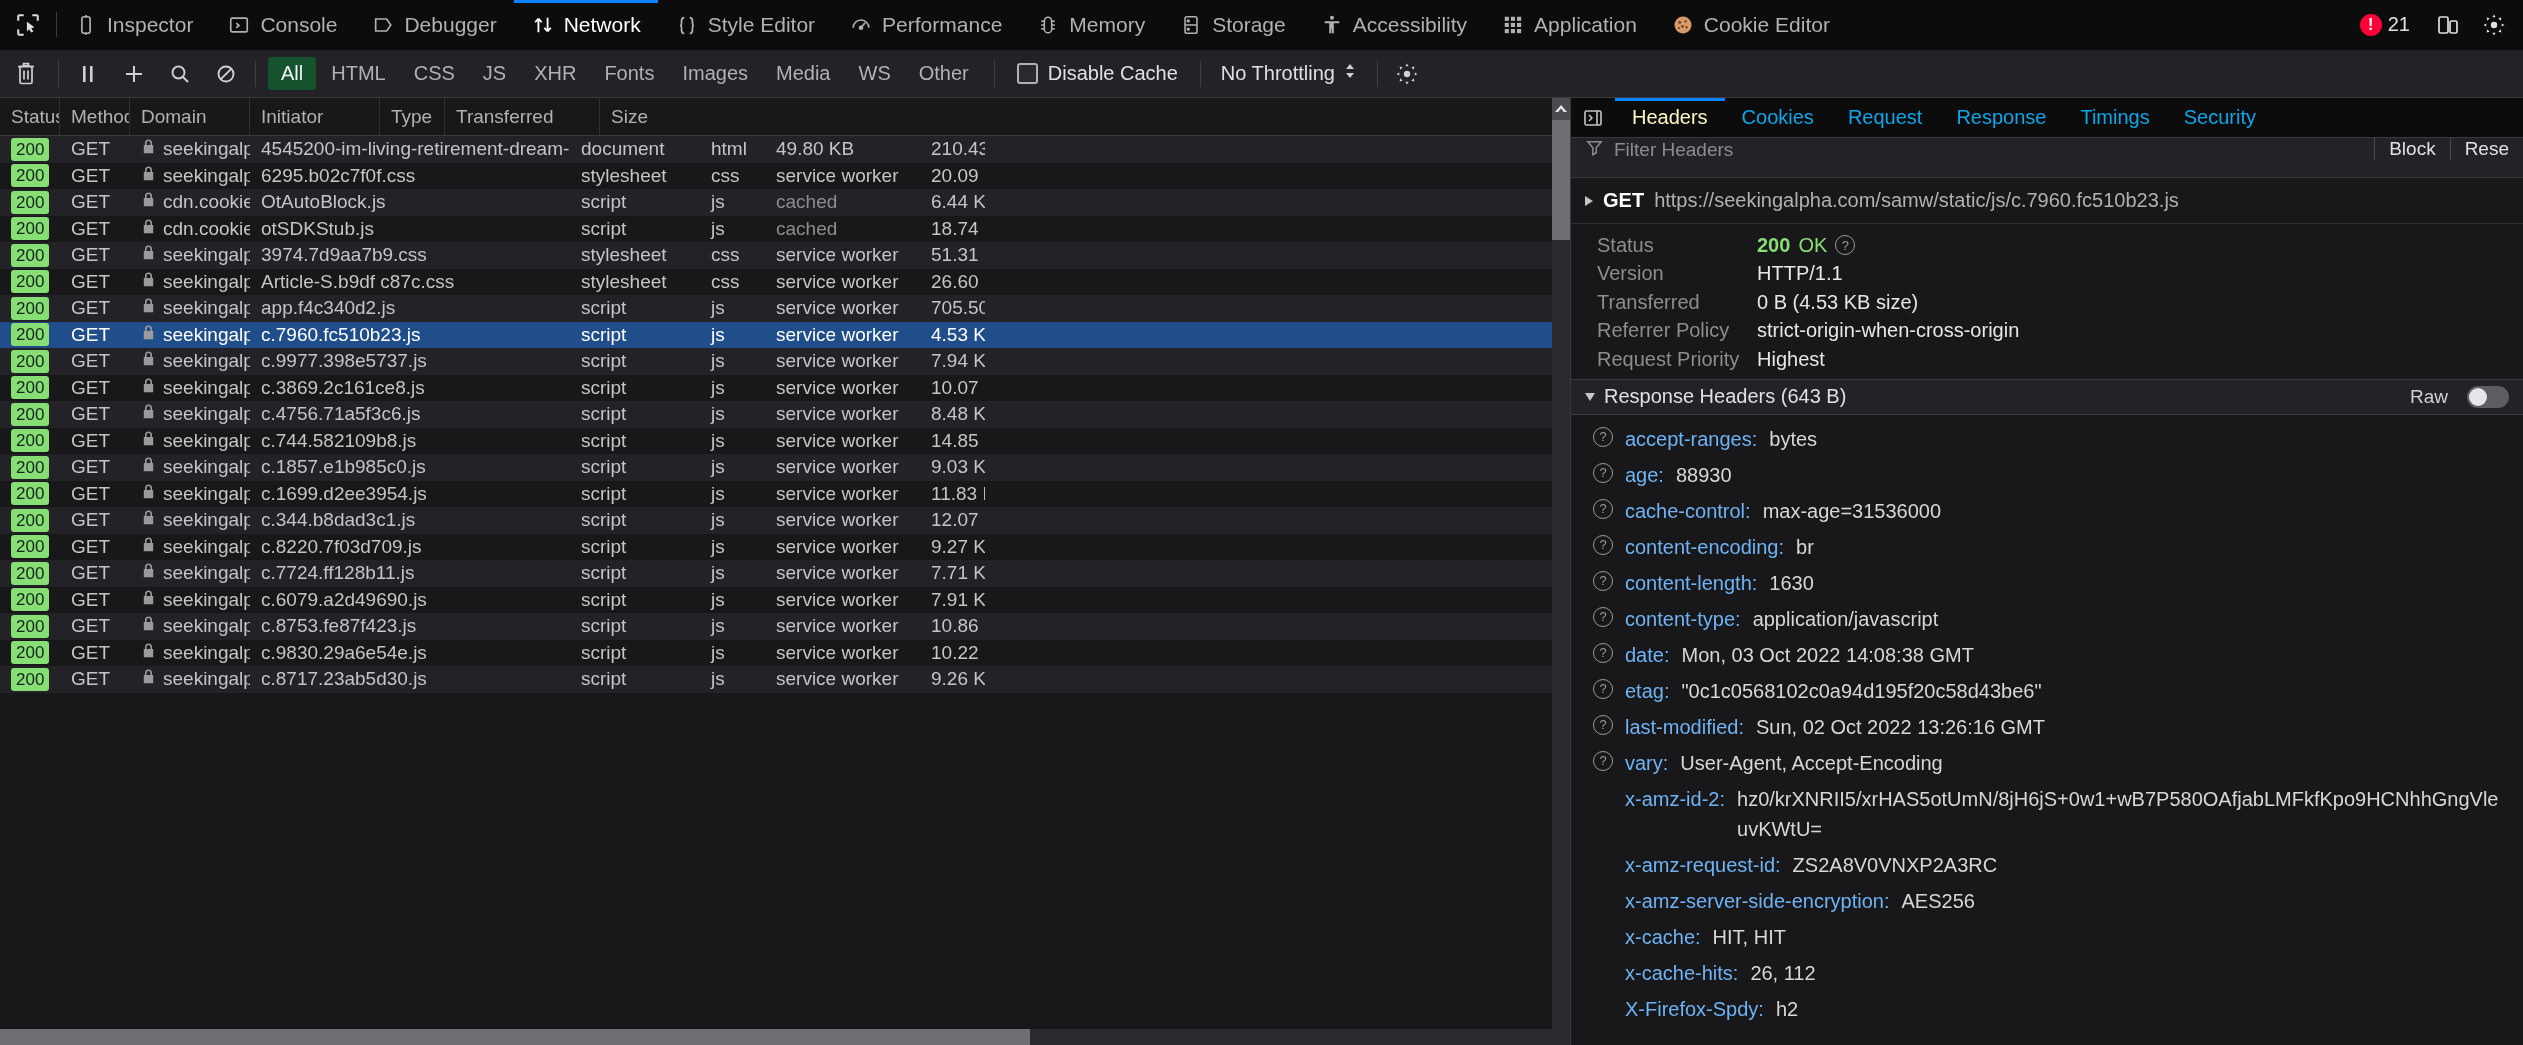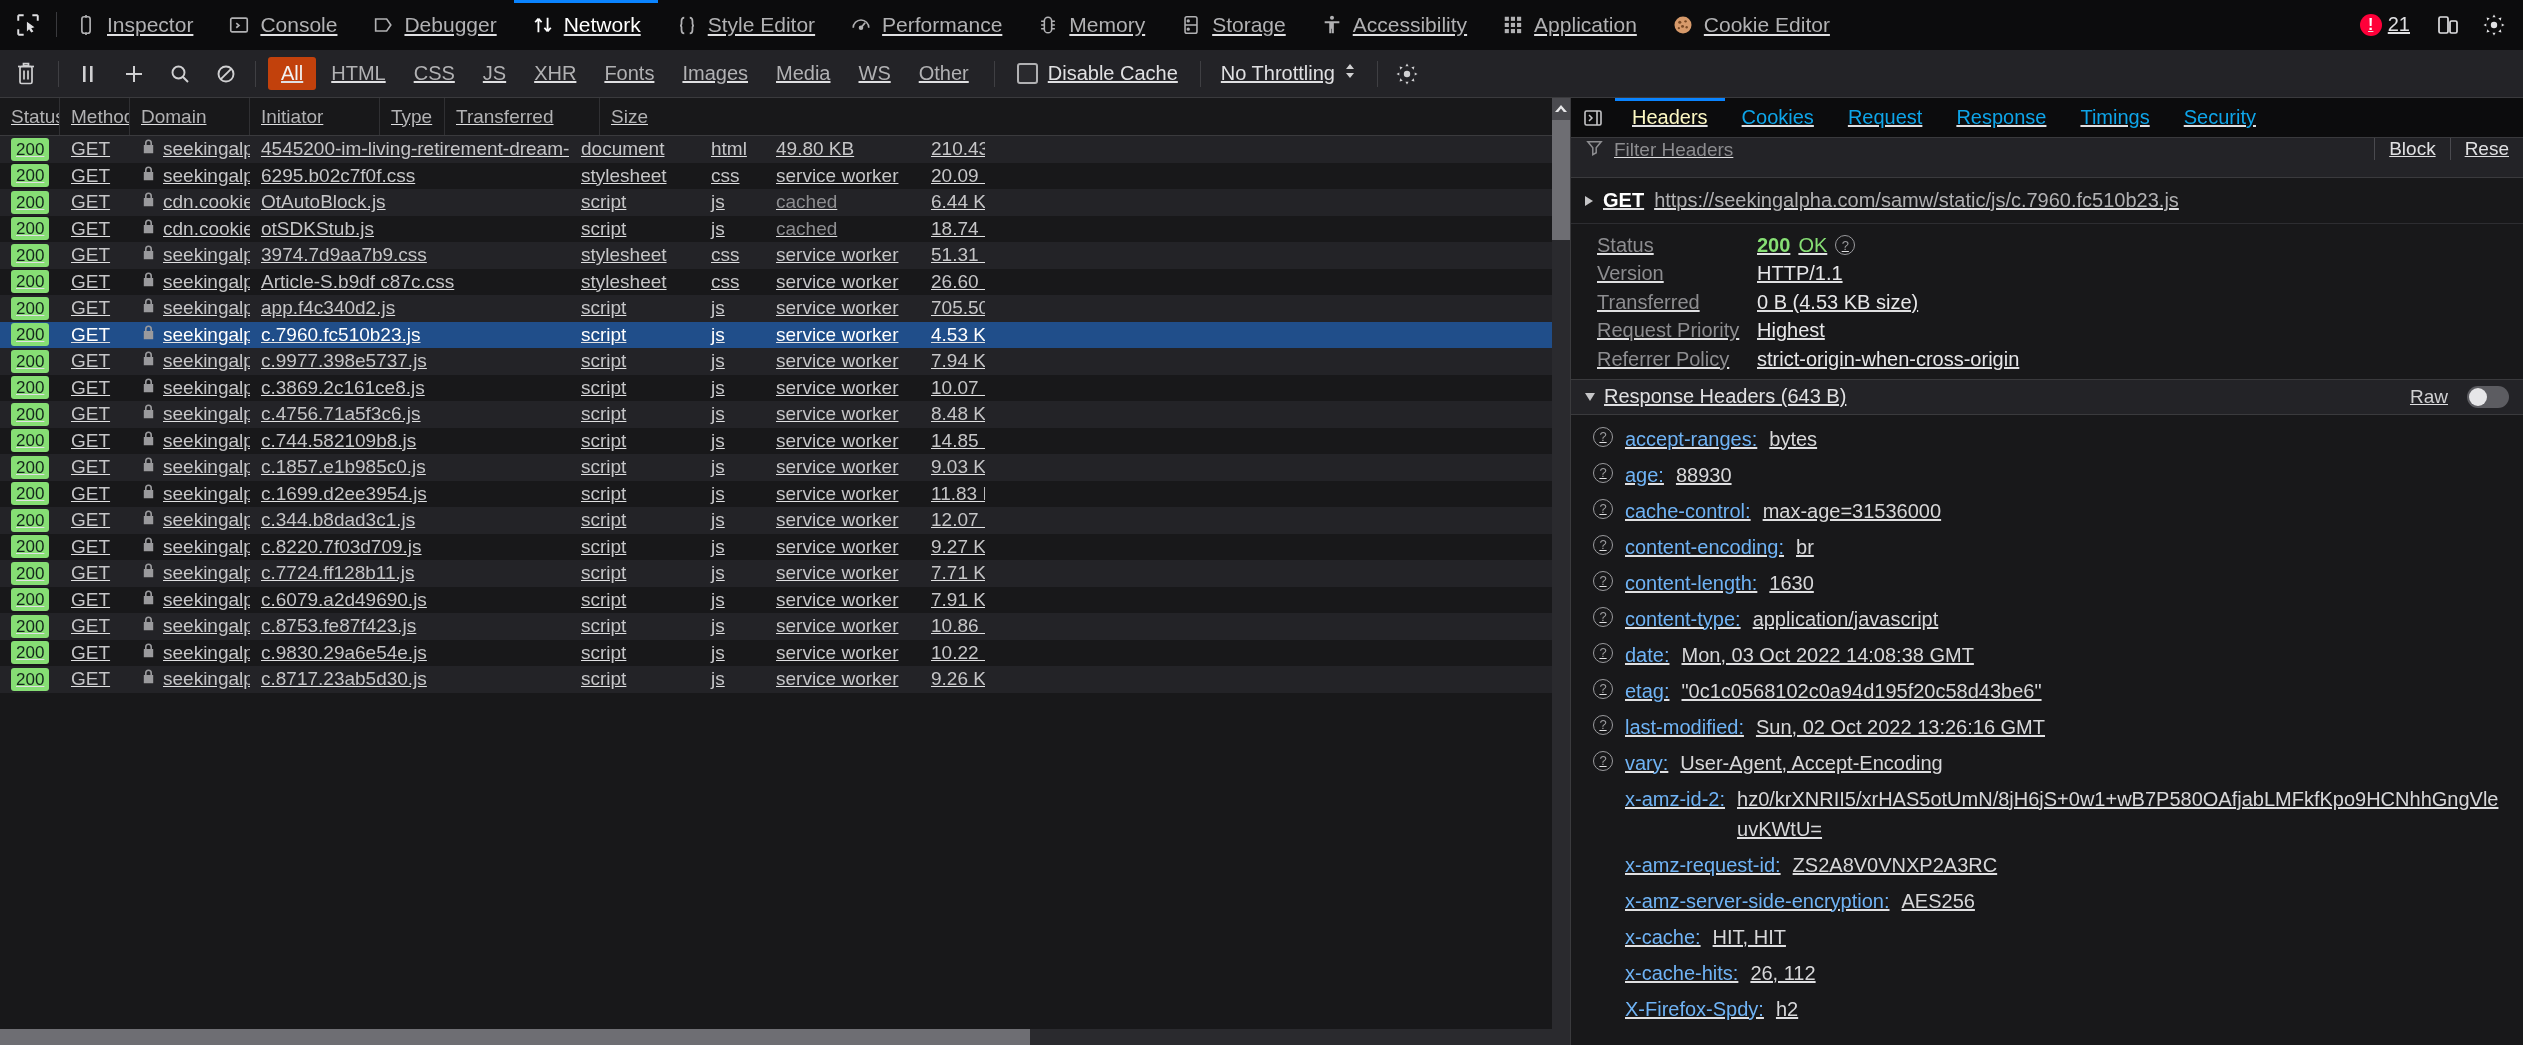--- a/index.html
+++ b/index.html
@@ -4,21 +4,21 @@
 <style>
   * { box-sizing: border-box; margin: 0; padding: 0; }
   html, body {
     width: 2523px; height: 1045px;
     background: #0c0c0d;
     font-family: "Liberation Sans", sans-serif;
     color: #e0e0e2;
     overflow: hidden;
     -webkit-font-smoothing: antialiased;
   }
-  .app { width: 2523px; height: 1045px; display: flex; flex-direction: column; text-decoration: underline; }
+  .app { width: 2523px; height: 1045px; display: flex; flex-direction: column; }
 
   
   .toolbox {
     height: 50px; min-height: 50px;
     background: #0c0c0d;
     display: flex; align-items: stretch;
     border-bottom: 1px solid #0c0c0d;
   }
   .picker-btn {
     width: 56px; display: flex; align-items: center; justify-content: center;
@@ -67,21 +67,21 @@
     flex: 1; display: flex; align-items: center; gap: 10px;
     padding: 0 10px; height: 34px; cursor: text;
   }
   .filter-urls .ph { color: #8d8d90; font-size: 20px; }
   .tb-act { width: 46px; height: 34px; display: flex; align-items: center; justify-content: center; cursor: pointer; }
   .typefilters { display: flex; align-items: center; gap: 2px; padding: 0 6px; }
   .tfbtn {
     padding: 5px 13px; font-size: 20px; color: #b1b1b3;
     border-radius: 3px; cursor: pointer; white-space: nowrap;
   }
-  .tfbtn.on { background: #c2410c; color: #f2f2f3; }
+  .tfbtn.on { background: #14532d; color: #f2f2f3; }
   .chkwrap { display: flex; align-items: center; gap: 10px; padding: 0 16px; cursor: pointer; }
   .chkbox {
     width: 21px; height: 21px; border: 2px solid #b1b1b3; border-radius: 3px;
     background: #2a2a2e;
   }
   .chklbl { font-size: 20px; color: #e0e0e2; white-space: nowrap; }
   .throttle {
     display: flex; align-items: center; gap: 8px; padding: 0 14px;
     font-size: 20px; color: #e0e0e2; cursor: pointer; white-space: nowrap;
   }
@@ -884,26 +884,26 @@
             </div>
             <div class="kvrow">
               <div class="kvkey">Version</div>
               <div class="kvval">HTTP/1.1</div>
             </div>
             <div class="kvrow">
               <div class="kvkey">Transferred</div>
               <div class="kvval">0 B (4.53 KB size)</div>
             </div>
             <div class="kvrow">
+              <div class="kvkey">Referrer Policy</div>
+              <div class="kvval">strict-origin-when-cross-origin</div>
+            </div>
+            <div class="kvrow">
               <div class="kvkey">Request Priority</div>
               <div class="kvval">Highest</div>
-            </div>
-            <div class="kvrow">
-              <div class="kvkey">Referrer Policy</div>
-              <div class="kvval">strict-origin-when-cross-origin</div>
             </div>
           </div>
 
         <div class="sect-head">
           <span class="tri tri-d"></span>
           <span>Response Headers (643 B)</span>
           <span class="spacer"></span>
           <span class="rawlbl">Raw</span>
           <span class="toggle">
             <span class="knob"></span>

